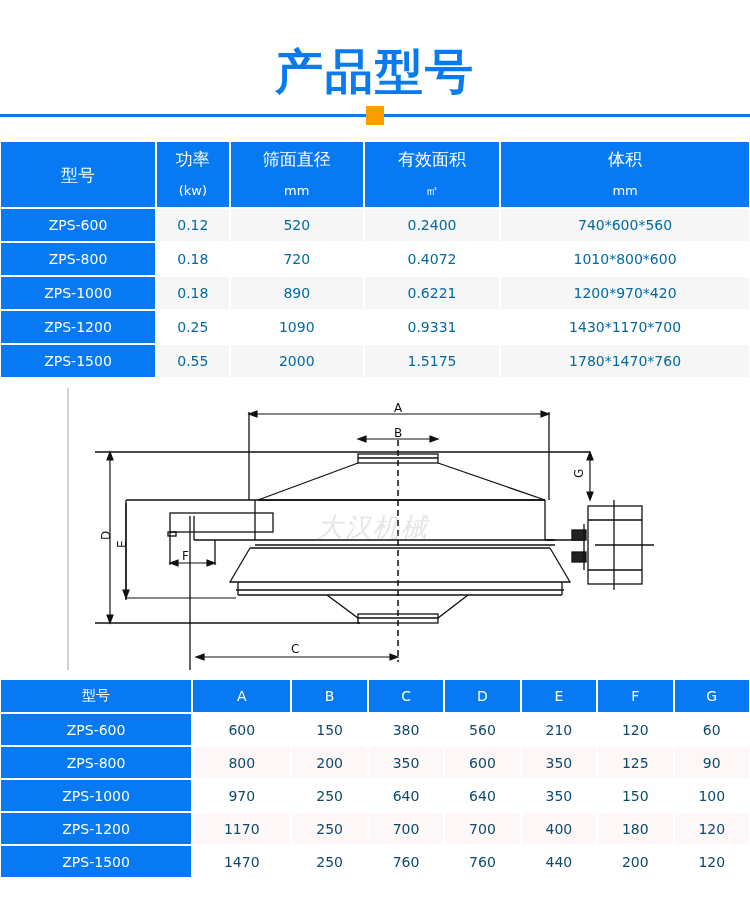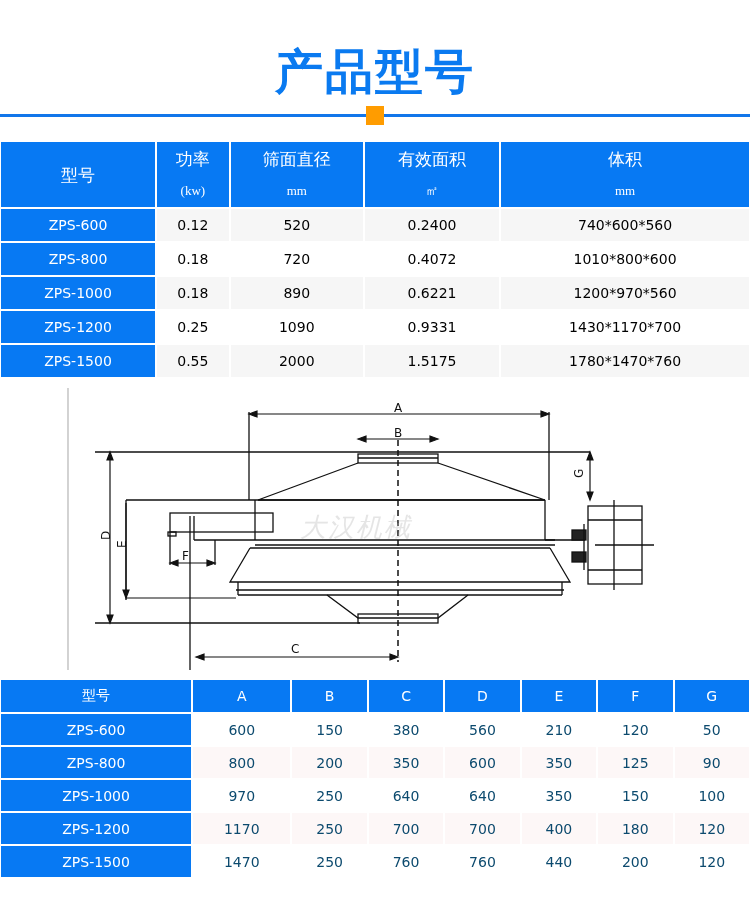--- a/index.html
+++ b/index.html
@@ -10,34 +10,34 @@
   .title { position: absolute; left: 0; width: 750px; top: 40px; text-align: center;
            font-size: 48px; font-weight: bold; color: #0a7af0; letter-spacing: 2px; }
   .title-line { position: absolute; left: 0; top: 114px; width: 750px; height: 3px; background: #1276ea; }
   .title-mark { position: absolute; left: 366px; top: 106px; width: 18px; height: 19px; background: #ff9c00; }
 
   table { border-collapse: separate; border-spacing: 2px; position: absolute; left: 0; }
   td, th { text-align: center; font-size: 14px; font-weight: normal; }
   .t1 { top: 140px; width: 752px; left: -1px; }
   .t1 th { background: #0779f3; color: #fff; height: 65px; }
   .t1 th .l1 { display:block; line-height: 32px; font-size: 17px; }
-  .t1 th .l2 { display:block; line-height: 32px; font-size: 13px; font-family: Liberation Serif, serif; }
-  .t1 td { height: 32px; color: #000000; background: #fff; }
+  .t1 th .l2 { display:block; line-height: 32px; font-size: 13px; }
+  .t1 td { height: 32px; color: #0369a1; background: #fff; }
   .t1 tr:nth-child(even) td { background: #f6f6f6; }
   .t1 td.model { background: #0779f3 !important; color: #fff; }
 
   .t2 { top: 678px; width: 752px; left: -1px; }
   .t2 th { background: #0779f3; color: #fff; height: 32px; font-size: 14px; }
   .t2 td { height: 31px; color: #0c4a6e; background: #fff; font-size: 14px; }
   .t2 tr:nth-child(odd) td { background: #fdf7f7; }
   .t2 td.model { background: #0779f3 !important; color: #fff; }
 
   .diagram { position: absolute; left: 60px; top: 386px; width: 620px; height: 292px; }
   .diagram text { font-family: "DejaVu Sans", sans-serif; }
-  .watermark { position: absolute; left: 300px; top: 510px; font-size: 26px; color: rgba(180,180,180,0.35);
+  .watermark { position: absolute; left: 317px; top: 510px; font-size: 26px; color: rgba(180,180,180,0.35);
                font-style: italic; letter-spacing: 2px; pointer-events: none; }
 </style>
 </head>
 <body>
 
 <div class="title-wrap">
   <div class="title">产品型号</div>
   <div class="title-line"></div>
   <div class="title-mark"></div>
 </div>
@@ -84,21 +84,21 @@
     <td>0.18</td>
     <td>720</td>
     <td>0.4072</td>
     <td>1010*800*600</td>
   </tr>
   <tr>
     <td class="model">ZPS-1000</td>
     <td>0.18</td>
     <td>890</td>
     <td>0.6221</td>
-    <td>1200*970*560</td>
+    <td>1200*970*420</td>
   </tr>
   <tr>
     <td class="model">ZPS-1200</td>
     <td>0.25</td>
     <td>1090</td>
     <td>0.9331</td>
     <td>1430*1170*700</td>
   </tr>
   <tr>
     <td class="model">ZPS-1500</td>
@@ -229,21 +229,21 @@
     <th>G</th>
   </tr>
   <tr>
     <td class="model">ZPS-600</td>
     <td>600</td>
     <td>150</td>
     <td>380</td>
     <td>560</td>
     <td>210</td>
     <td>120</td>
-    <td>50</td>
+    <td>60</td>
   </tr>
   <tr>
     <td class="model">ZPS-800</td>
     <td>800</td>
     <td>200</td>
     <td>350</td>
     <td>600</td>
     <td>350</td>
     <td>125</td>
     <td>90</td>

